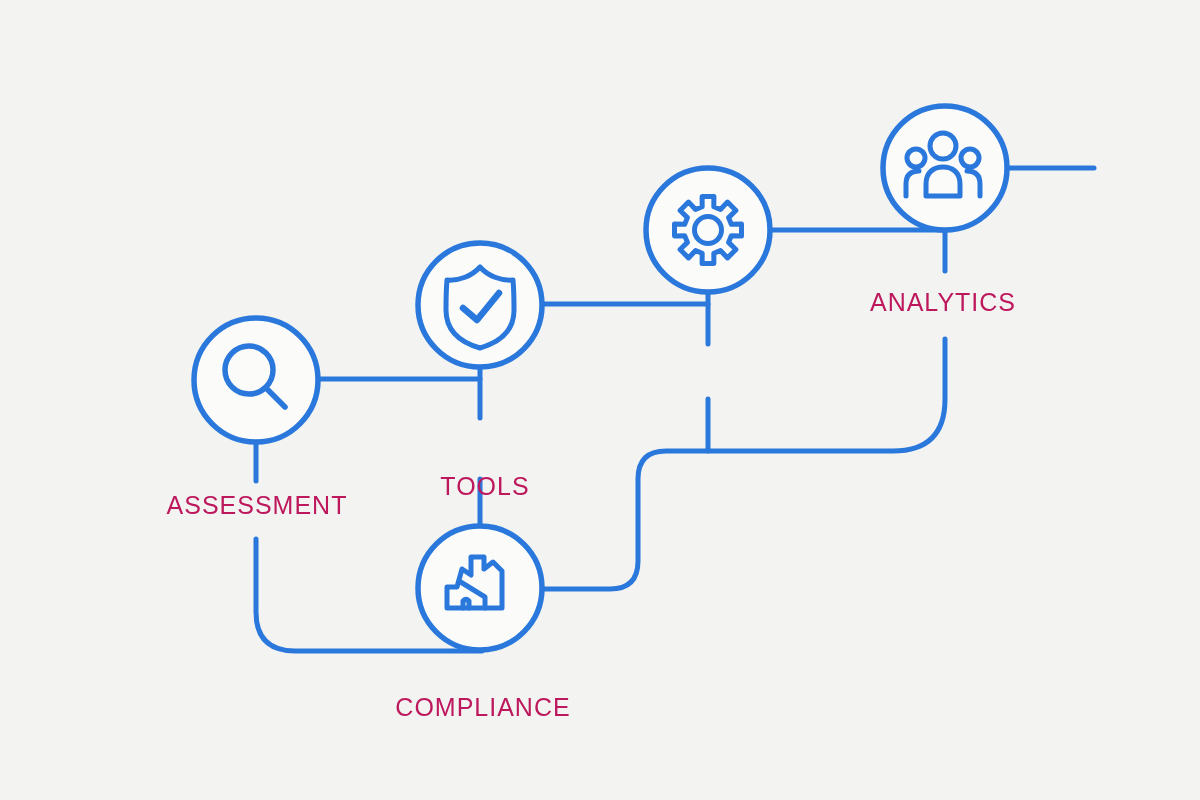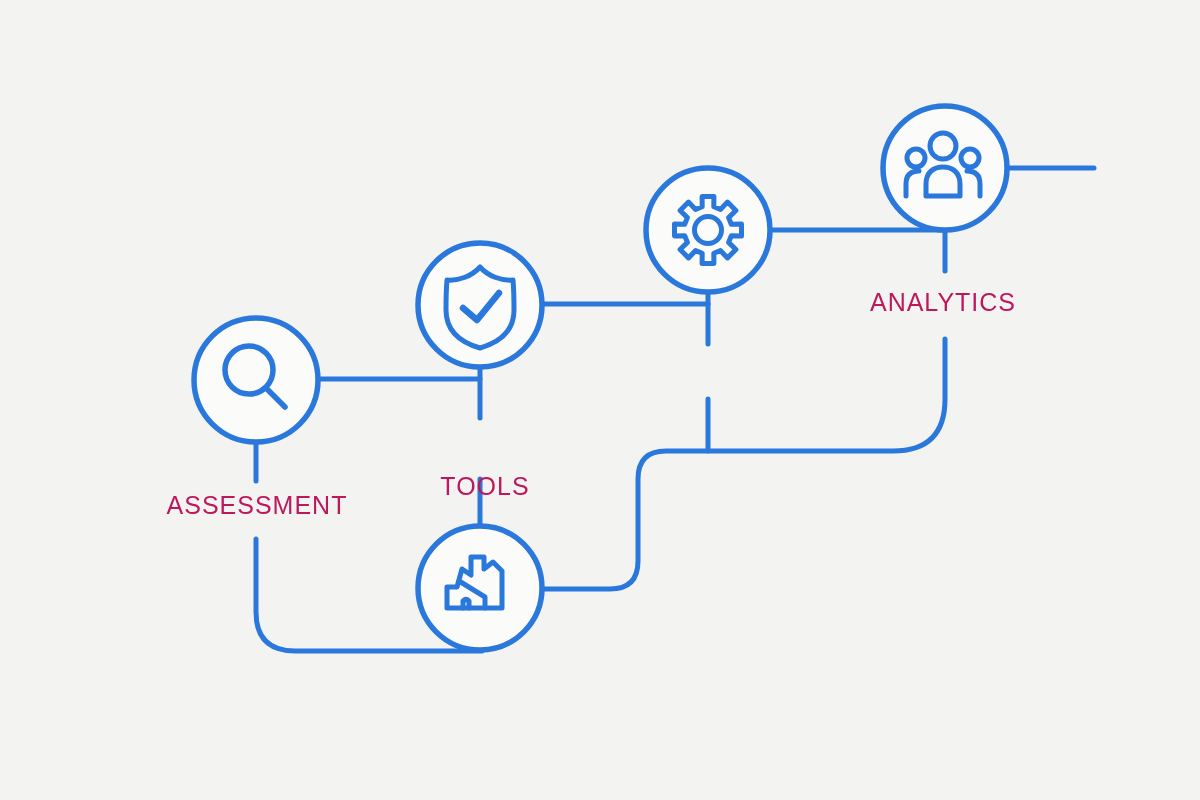--- a/index.html
+++ b/index.html
@@ -98,14 +98,15 @@
       <circle class="icon-stroke" cx="916" cy="158" r="9" stroke-width="5"></circle>
       <circle class="icon-stroke" cx="970" cy="158" r="9" stroke-width="5"></circle>
       <path class="icon-stroke" stroke-width="5" d="M926 196 V184 C926 172 934 167 943 167 C952 167 960 172 960 184 V196 Z"></path>
       <path class="icon-stroke" stroke-width="5" d="M906 196 V184 C906 175 911 171 919 171"></path>
       <path class="icon-stroke" stroke-width="5" d="M980 196 V184 C980 175 975 171 967 171"></path>
     </g>
   </svg>
 
   <div class="node-label" style="left:257px; top:505px;">ASSESSMENT</div>
   <div class="node-label" style="left:485px; top:450px;margin-top:36px;">TOOLS</div>
+  <div class="node-label" style="left:483px; top:707px;">COMPLIANCE</div>
   <div class="node-label" style="left:943px; top:302px;">ANALYTICS</div>
 </div>
 
 </body></html>

